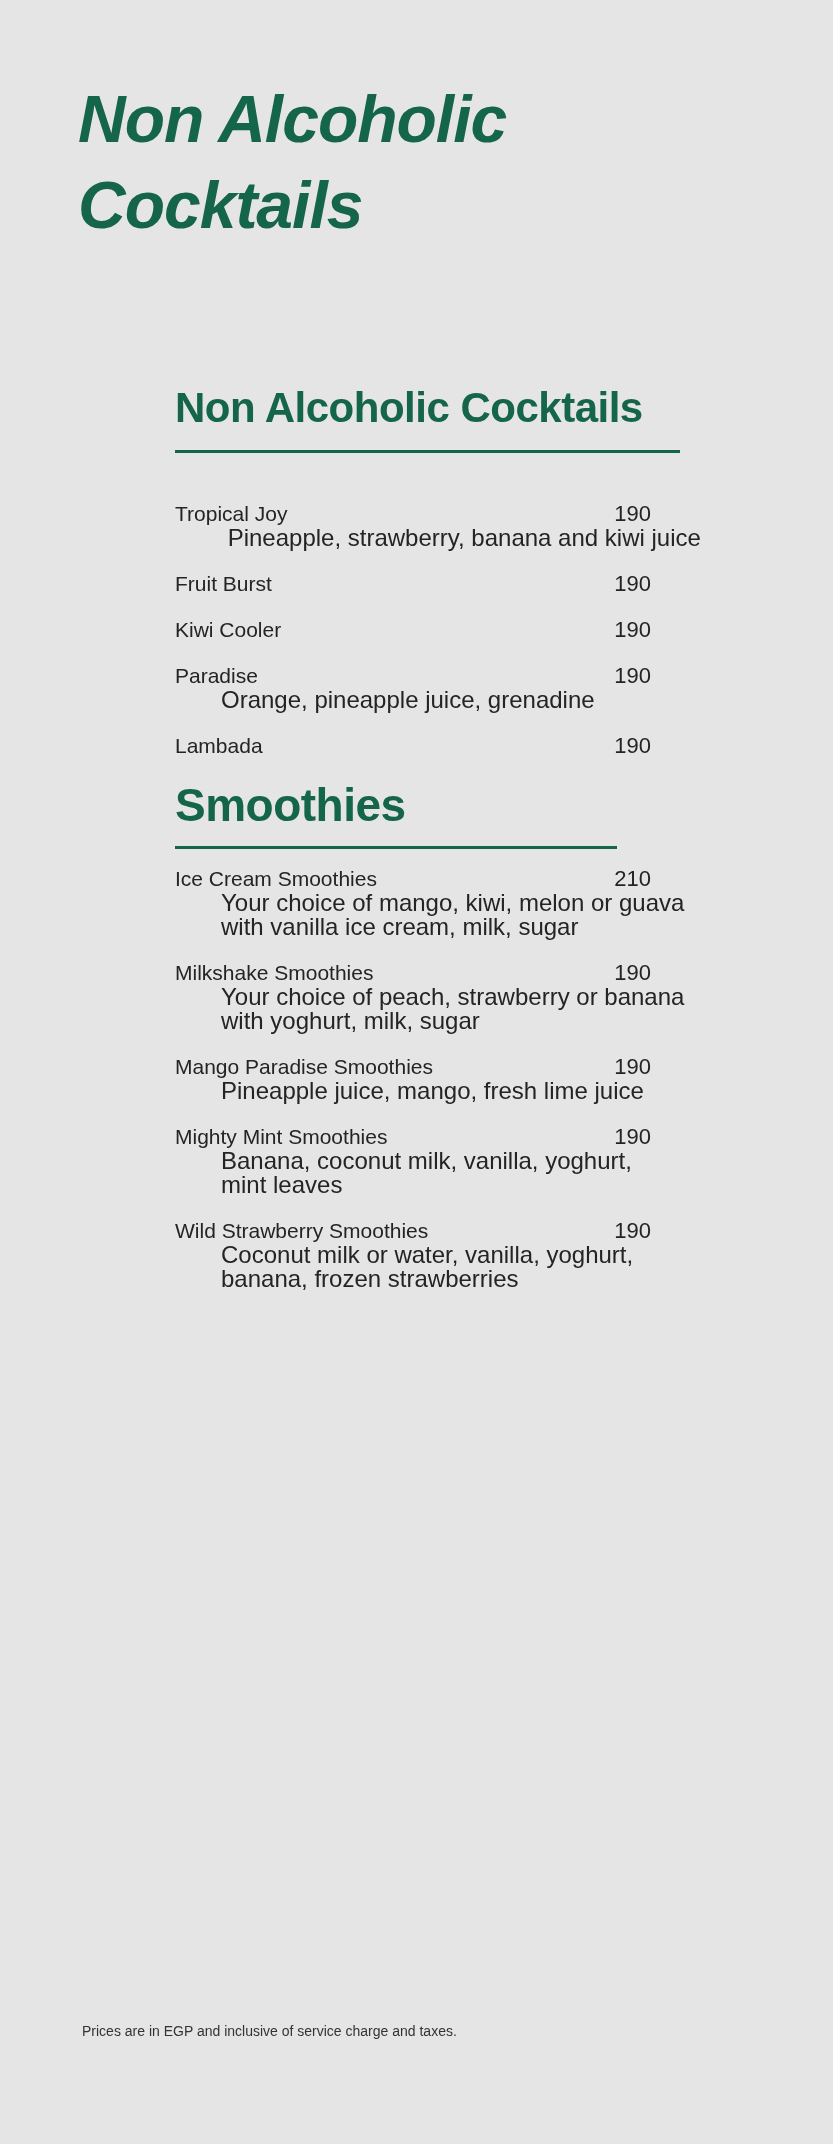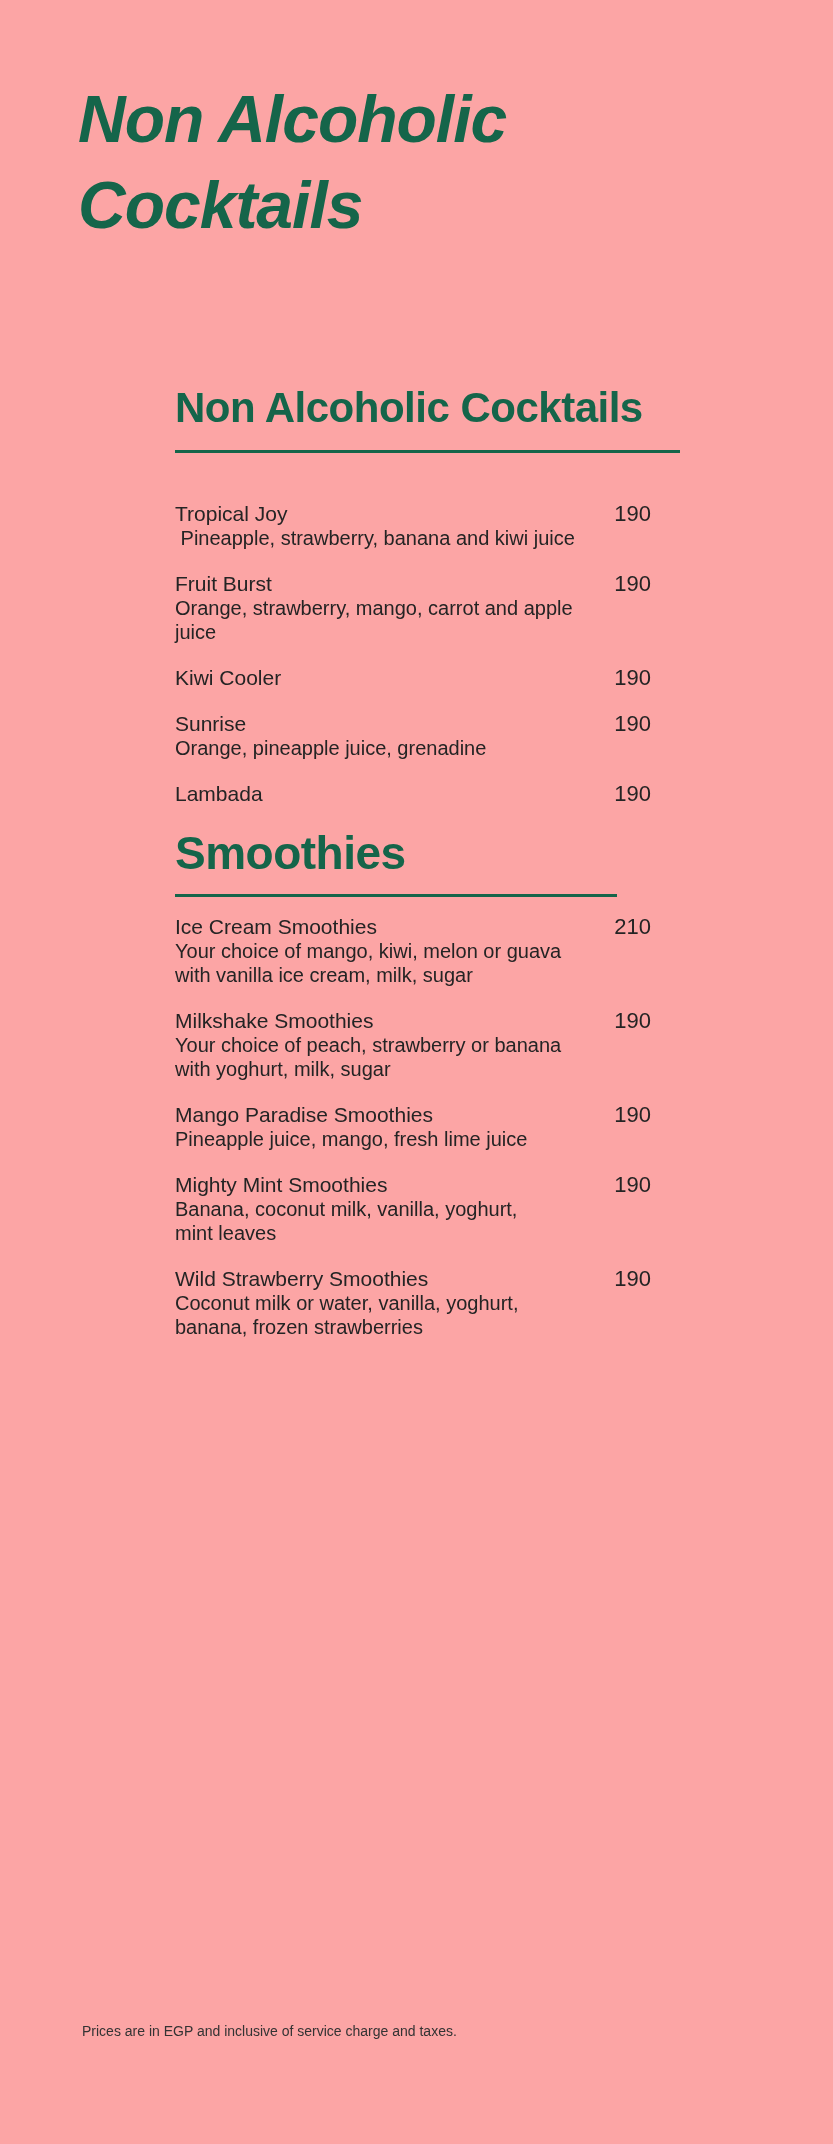--- a/index.html
+++ b/index.html
@@ -1,19 +1,19 @@
 <!DOCTYPE html>
 <html style="--brand-green: #15654a;"><head>
 <meta charset="utf-8">
 <style>
   html,body{margin:0;padding:0;background:#ffffff;}
   .page{
     position:relative;
     width:833px;height:2144px;
-    background:#fca5a5;
+    background:#e5e5e5;
     font-family:"Liberation Sans",sans-serif;
     color:#242424;
     overflow:hidden;
   }
   .main-title{
     position:absolute;left:78px;top:76px;margin:0;
     font-size:66px;line-height:86px;
     font-weight:bold;font-style:italic;
     letter-spacing:-1px;
     color:var(--brand-green,#15654a);
@@ -26,21 +26,21 @@
   }
   .section-0 .section-title{font-size:42px;line-height:46px;}
   .section-1 .section-title{font-size:46px;line-height:50px;margin-top:5px;}
   .section-rule{height:3px;background:var(--brand-green,#15654a);}
   .section-0 .section-rule{width:505px;margin-top:19px;}
   .section-1 .section-rule{width:442px;margin-top:16px;}
   .section-0 .items{padding-top:35px;}
   .section-1 .items{padding-top:4px;}
   .menu-item{position:relative;margin-bottom:22px;padding-right:95px;}
   .item-name{font-size:21px;line-height:24px;white-space:pre;color:#242424;margin-top:14px;}
-  .item-desc{font-size:20px;line-height:24px;white-space:pre;color:#242424;}
+  .item-desc{font-size:24px;line-height:24px;white-space:pre;color:#242424;margin-left:46px;}
   .item-price{
     position:absolute;right:29px;top:0;
     font-size:22px;line-height:24px;color:#242424;
   }
   .footer-note{
     position:absolute;left:82px;top:2019px;
     font-size:14px;line-height:24px;color:#333333;
   }
 </style>
 </head>
@@ -57,34 +57,32 @@
           <div class="menu-item">
     <div class="item-text">
       <div class="item-name">Tropical Joy</div>
       <div class="item-desc"> Pineapple, strawberry, banana and kiwi juice</div>
     </div>
     <div class="item-price">190</div>
   </div>
           <div class="menu-item">
     <div class="item-text">
       <div class="item-name">Fruit Burst</div>
-      <div class="item-desc">Orange, strawberry, mango, carrot and apple
-juice</div>
     </div>
     <div class="item-price">190</div>
   </div>
           <div class="menu-item">
     <div class="item-text">
       <div class="item-name">Kiwi Cooler</div>
     </div>
     <div class="item-price">190</div>
   </div>
           <div class="menu-item">
     <div class="item-text">
-      <div class="item-name">Sunrise</div>
+      <div class="item-name">Paradise</div>
       <div class="item-desc">Orange, pineapple juice, grenadine</div>
     </div>
     <div class="item-price">190</div>
   </div>
           <div class="menu-item">
     <div class="item-text">
       <div class="item-name">Lambada</div>
     </div>
     <div class="item-price">190</div>
   </div>

